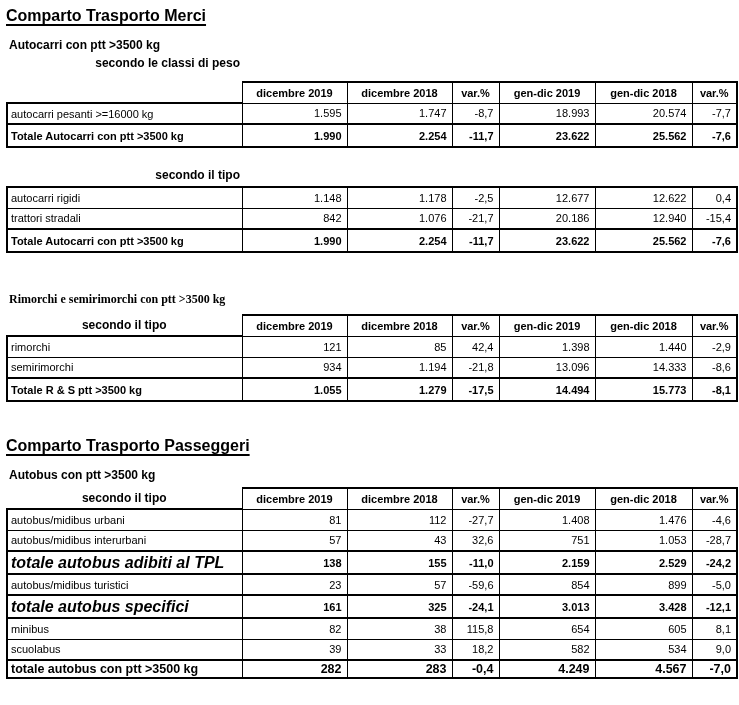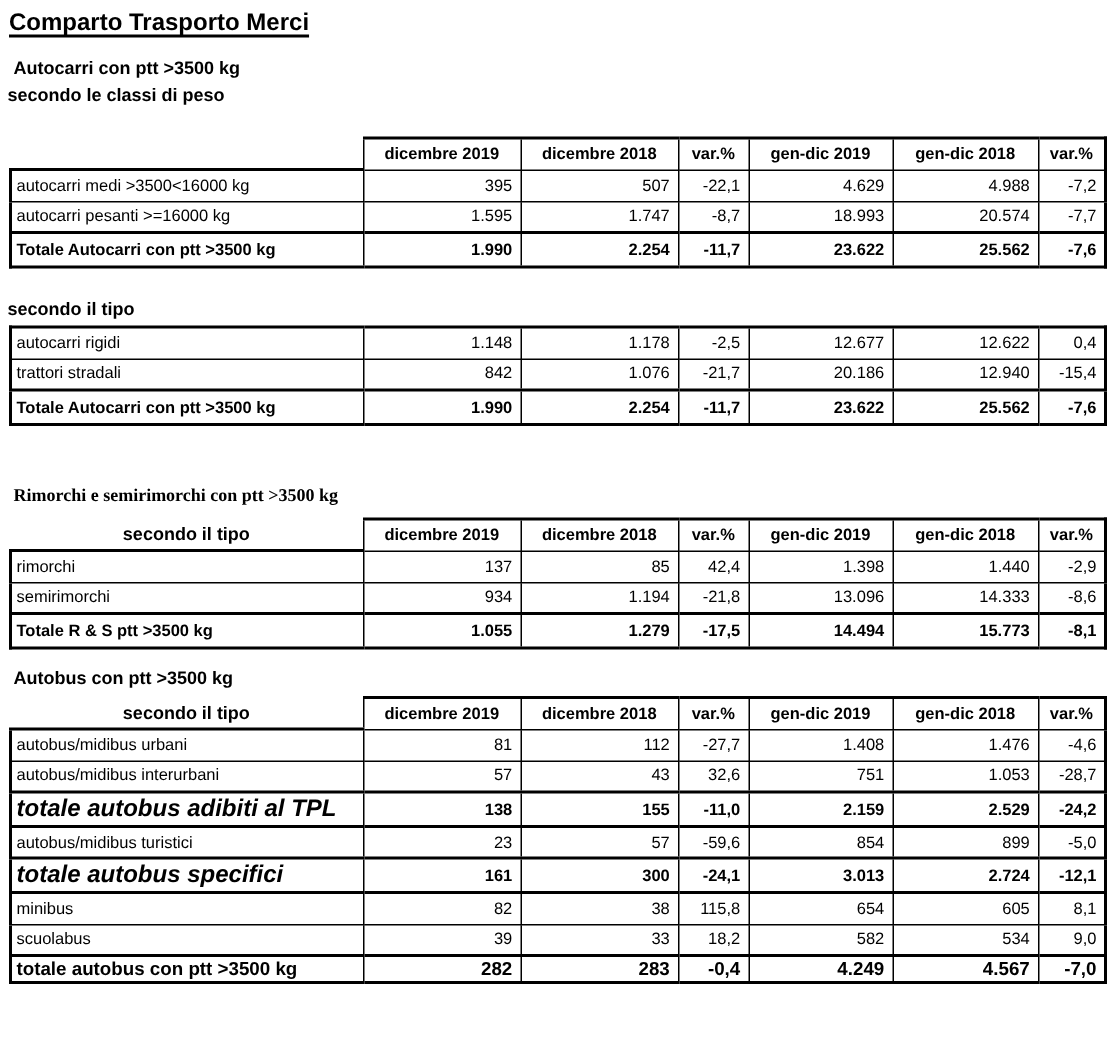--- a/index.html
+++ b/index.html
@@ -19,28 +19,28 @@
   .main-title.second { margin-top: 34px; }
 
   .subtitle {
     font-size: 12px; font-weight: bold; line-height: 14px;
     margin: 12px 0 0 4px; white-space: nowrap;
   }
   .subtitle.rimorchi { margin-top: 39px; font-family: Liberation Serif, serif; }
   .subtitle.autobus  { margin-top: 12px; }
 
   .col-caption {
-    width: 235px; text-align: left; font-size: 12px; font-weight: bold;
+    width: 235px; text-align: right; font-size: 12px; font-weight: bold;
     line-height: 14px; margin-top: 4px; white-space: nowrap;
   }
   .col-caption.tipo { margin-top: 20px; }
 
   table {
     border-collapse: collapse; table-layout: fixed;
-    width: 730px; margin: 21px 0 0 1px;
+    width: 730px; margin: 11px 0 0 1px;
   }
   table.t2 { margin-top: 4px; }
   table.t3 { margin-top: 8px; }
   table.t4 { margin-top: 5px; }
 
   th, td {
     border: 1px solid #000;
     font-size: 11px; height: 21px; padding: 1px 4px;
     overflow: hidden; white-space: nowrap;
   }
@@ -93,29 +93,20 @@
         <th>dicembre 2019</th>
         <th>dicembre 2018</th>
         <th>var.%</th>
         <th>gen-dic 2019</th>
         <th>gen-dic 2018</th>
         <th>var.%</th>
       </tr>
     </thead>
     <tbody>
         <tr>
-          <td class="lbl">autocarri medi &gt;3500&lt;16000 kg</td>
-          <td class="num">395</td>
-          <td class="num">507</td>
-          <td class="num">-22,1</td>
-          <td class="num">4.629</td>
-          <td class="num">4.988</td>
-          <td class="num">-7,2</td>
-        </tr>
-        <tr>
           <td class="lbl">autocarri pesanti &gt;=16000 kg</td>
           <td class="num">1.595</td>
           <td class="num">1.747</td>
           <td class="num">-8,7</td>
           <td class="num">18.993</td>
           <td class="num">20.574</td>
           <td class="num">-7,7</td>
         </tr>
         <tr class="total">
           <td class="lbl">Totale Autocarri con ptt &gt;3500 kg</td>
@@ -191,21 +182,21 @@
         <th>dicembre 2018</th>
         <th>var.%</th>
         <th>gen-dic 2019</th>
         <th>gen-dic 2018</th>
         <th>var.%</th>
       </tr>
     </thead>
     <tbody>
         <tr>
           <td class="lbl">rimorchi</td>
-          <td class="num">137</td>
+          <td class="num">121</td>
           <td class="num">85</td>
           <td class="num">42,4</td>
           <td class="num">1.398</td>
           <td class="num">1.440</td>
           <td class="num">-2,9</td>
         </tr>
         <tr>
           <td class="lbl">semirimorchi</td>
           <td class="num">934</td>
           <td class="num">1.194</td>
@@ -219,20 +210,21 @@
           <td class="num">1.055</td>
           <td class="num">1.279</td>
           <td class="num">-17,5</td>
           <td class="num">14.494</td>
           <td class="num">15.773</td>
           <td class="num">-8,1</td>
         </tr>
       </tbody>
   </table>
 
+  <div class="main-title second">Comparto Trasporto Passeggeri</div>
 
   <div class="subtitle autobus">Autobus con ptt &gt;3500 kg</div>
 
   <table class="t4">
     <colgroup>
       <col style="width:235px">
         <col style="width:105px">
         <col style="width:105px">
       <col style="width:47px">
         <col style="width:96px">
@@ -283,24 +275,24 @@
           <td class="num">23</td>
           <td class="num">57</td>
           <td class="num">-59,6</td>
           <td class="num">854</td>
           <td class="num">899</td>
           <td class="num">-5,0</td>
         </tr>
         <tr class="total italic">
           <td class="lbl">totale autobus specifici</td>
           <td class="num">161</td>
-          <td class="num">300</td>
+          <td class="num">325</td>
           <td class="num">-24,1</td>
           <td class="num">3.013</td>
-          <td class="num">2.724</td>
+          <td class="num">3.428</td>
           <td class="num">-12,1</td>
         </tr>
         <tr>
           <td class="lbl">minibus</td>
           <td class="num">82</td>
           <td class="num">38</td>
           <td class="num">115,8</td>
           <td class="num">654</td>
           <td class="num">605</td>
           <td class="num">8,1</td>

